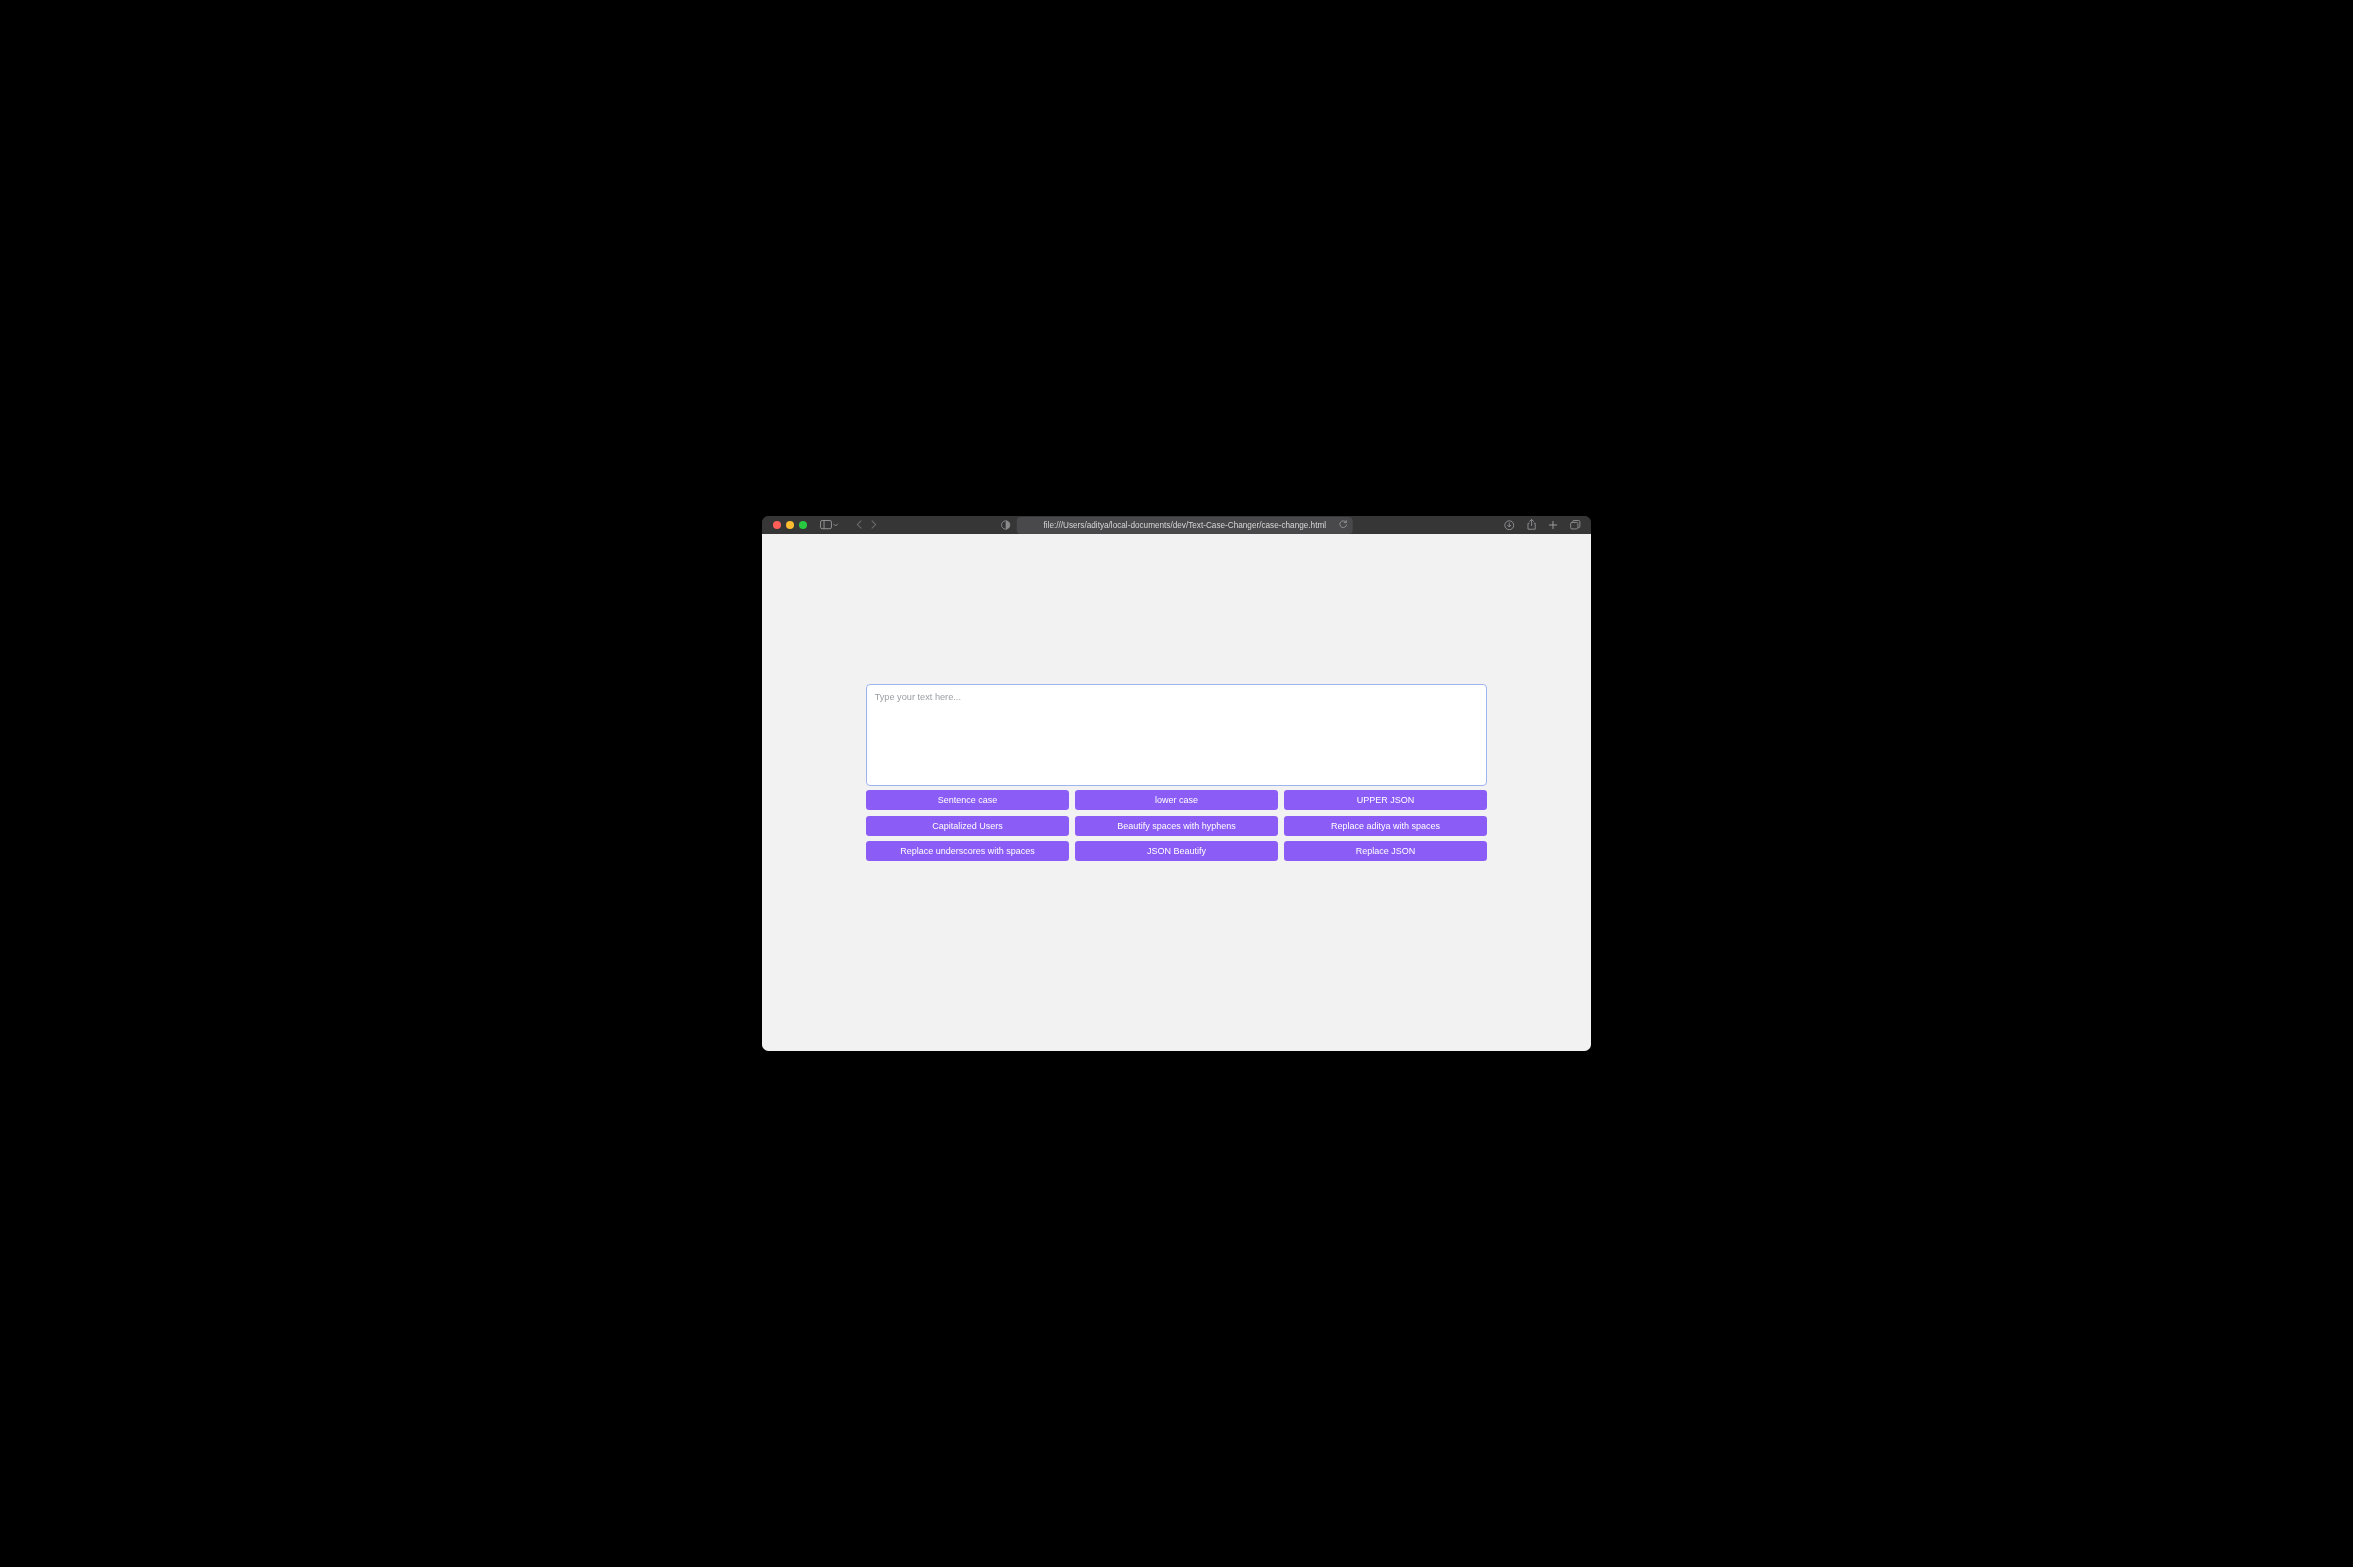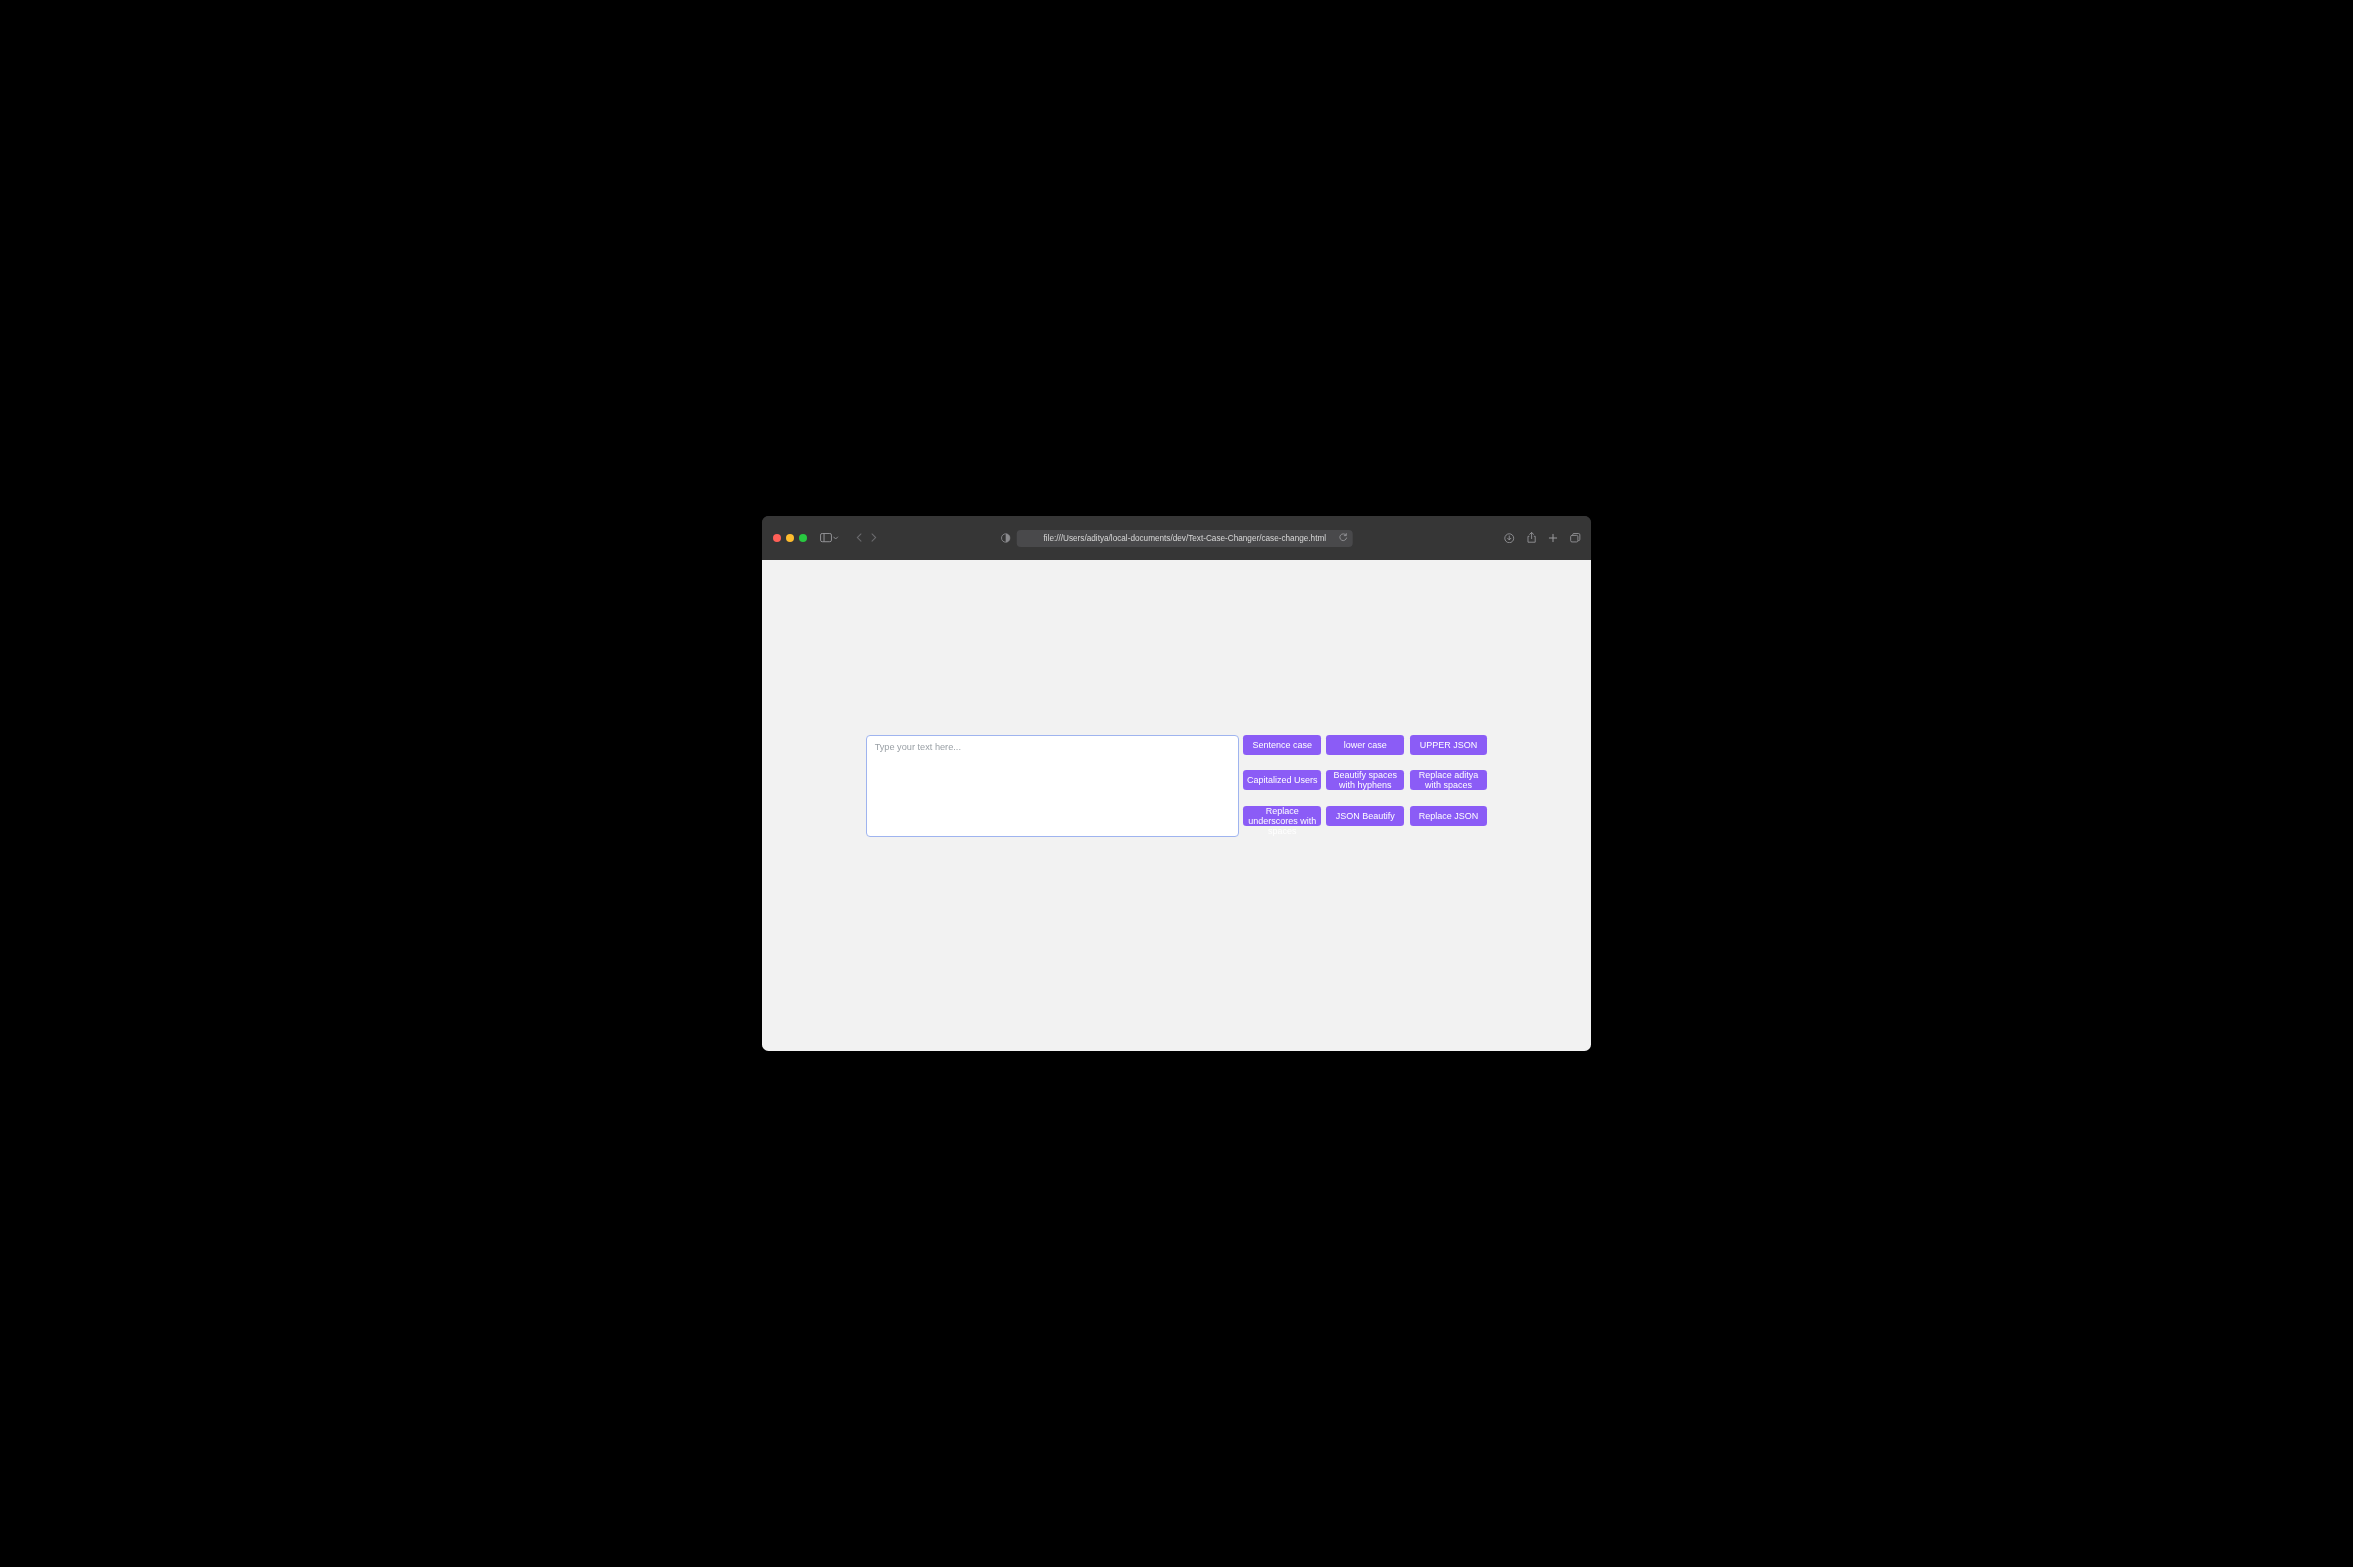--- a/index.html
+++ b/index.html
@@ -25,21 +25,21 @@
       height: 535px;
       background: #3a3a3c;
       border-radius: 6.6px;
       overflow: hidden;
       display: flex;
       flex-direction: column;
       box-shadow: 0 13px 39px rgba(0,0,0,0.5);
     }
 
     .titlebar {
-      height: 44px;
+      height: 18px;
       background: #363636;
       display: flex;
       align-items: center;
       padding: 0 10.5px;
       position: relative;
       text-align: center;
     }
 
     .traffic-lights {
       display: flex;
@@ -131,21 +131,21 @@
       display: flex;
       flex-direction: column;
       align-items: center;
       justify-content: center;
     }
 
     .app-container {
       width: 75%;
       max-width: 665px;
       display: flex;
-      flex-direction: row;
+      flex-direction: column;
       gap: 4px;
       transform: translateY(-20px);
     }
 
     .text-input {
       width: 100%;
       height: 102px;
       border: 1.3px solid #9fb4ef;
       border-radius: 4px;
       background: #fff;

